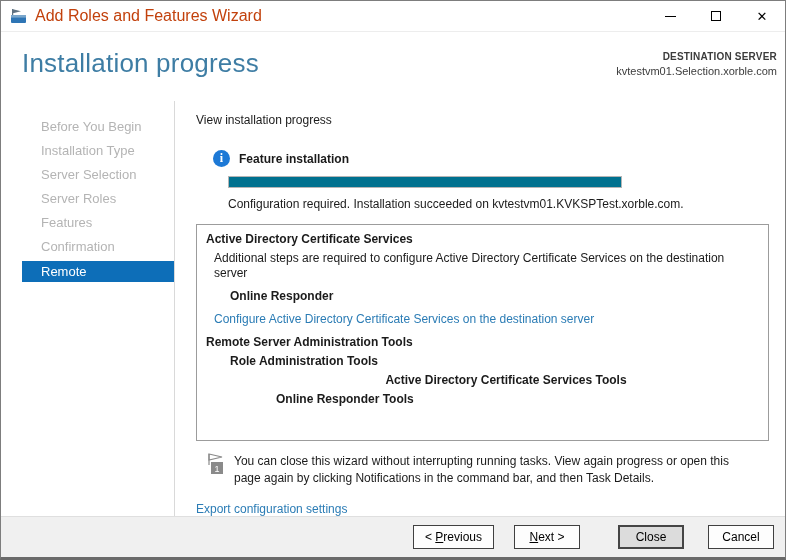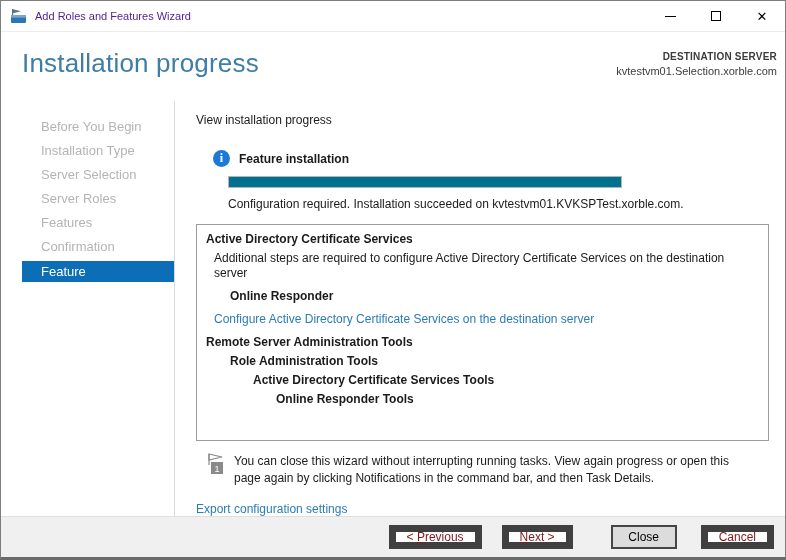--- a/index.html
+++ b/index.html
@@ -12,21 +12,21 @@
     border: 1px solid #7d7d7d;
     border-bottom: 3px solid #6a6a6a;
     display: flex; flex-direction: column;
     position: relative;
     overflow: hidden;
   }
 
   
   .titlebar { height: 31px; flex: none; display: flex; align-items: center; padding-left: 9px; border-bottom: 1px solid #ededed; }
   .app-icon { width: 17px; height: 16px; margin-right: 8px; flex: none; }
-  .titlebar-title { font-size: 11px; color: #4c1d95; }
+  .titlebar-title { font-size: 16px; color: #c2410c; }
   .titlebar-controls { margin-left: auto; display: flex; height: 100%; }
   .tb-btn { width: 46px; height: 100%; display: flex; align-items: center; justify-content: center; cursor: default; background: transparent; border: none; }
   .glyph-min { width: 11px; height: 1px; background: #000; display: block; }
   .glyph-max { width: 10px; height: 10px; border: 1px solid #000; display: block; }
   .glyph-close { font-size: 13px; color: #000; line-height: 1; }
 
   
   .header { flex: none; height: 69px; display: flex; padding: 16px 8px 0 21px; }
   .page-title { font-size: 26px; font-weight: 400; color: var(--title-color); letter-spacing: 0.2px; }
   .dest { margin-left: auto; text-align: right; padding-top: 3px; }
@@ -51,32 +51,32 @@
   .status-text { margin: 9px 0 0 32px; }
 
   .results-box { margin-top: 13px; border: 1px solid #9c9c9c; height: 217px; padding: 7px 9px; overflow: hidden; background: #fff; }
   .rline { line-height: 15px; margin-bottom: 4px; }
   .rline.bold { font-weight: bold; }
   .rline.link { color: var(--link); margin-top: 8px; margin-bottom: 8px; cursor: pointer; }
   .rline.gap-top { margin-top: 8px; }
   .indent-0 { padding-left: 0; }
   .indent-1 { padding-left: 8px; }
   .indent-2 { padding-left: 24px; }
-  .indent-3 { padding-left: 47px; }
+  .indent-3 { padding-left: 47px; text-align: center; }
   .indent-4 { padding-left: 70px; }
 
   .note { margin-top: 12px; display: flex; padding-left: 12px; }
   .flag-icon { width: 19px; height: 25px; flex: none; margin-right: 7px; position: relative; }
   .note-text { line-height: 17px; max-width: 508px; }
 
   .export-link { margin-top: 15px; color: var(--link); cursor: pointer; display: inline-block; }
 
   
   .footer { flex: none; height: 41px; background: #f0f0f0; border-top: 1px solid #dfdfdf; display: flex; align-items: center; justify-content: flex-end; padding-right: 11px; }
-  .btn { height: 24px; min-width: 66px; padding: 0 11px; font-size: 12px; font-family: "Liberation Sans", "DejaVu Sans", sans-serif; display: inline-flex; align-items: center; justify-content: center; border: 7px solid #404040; background: #fdfdfd; color: #7f1d1d; cursor: default; }
+  .btn { height: 24px; min-width: 66px; padding: 0 11px; font-size: 12px; font-family: "Liberation Sans", "DejaVu Sans", sans-serif; display: inline-flex; align-items: center; justify-content: center; border: 1px solid #404040; background: #fdfdfd; color: #000000; cursor: default; }
   .btn .key { text-decoration: underline; }
   .btn.default { border: 2px solid #454545; background: #dcdcdc; color: #000; }
   .btn-next { margin-left: 20px; }
   .btn-close { margin-left: 38px; }
   .btn-cancel { margin-left: 24px; }
 </style>
 </head>
 <body>
 
 <div class="window">
@@ -111,21 +111,21 @@
   </div>
 
   <div class="bodyrow">
     <div class="sidebar">
         <div class="side-item">Before You Begin</div>
         <div class="side-item">Installation Type</div>
         <div class="side-item">Server Selection</div>
         <div class="side-item">Server Roles</div>
         <div class="side-item">Features</div>
         <div class="side-item">Confirmation</div>
-        <div class="side-item selected">Feature</div>
+        <div class="side-item selected">Remote</div>
       </div>
 
     <div class="content">
       <div class="view-progress">View installation progress</div>
 
       <div class="feature-row">
         <span class="info-icon">i</span>
         <span class="feature-title">Feature installation</span>
       </div>
 

